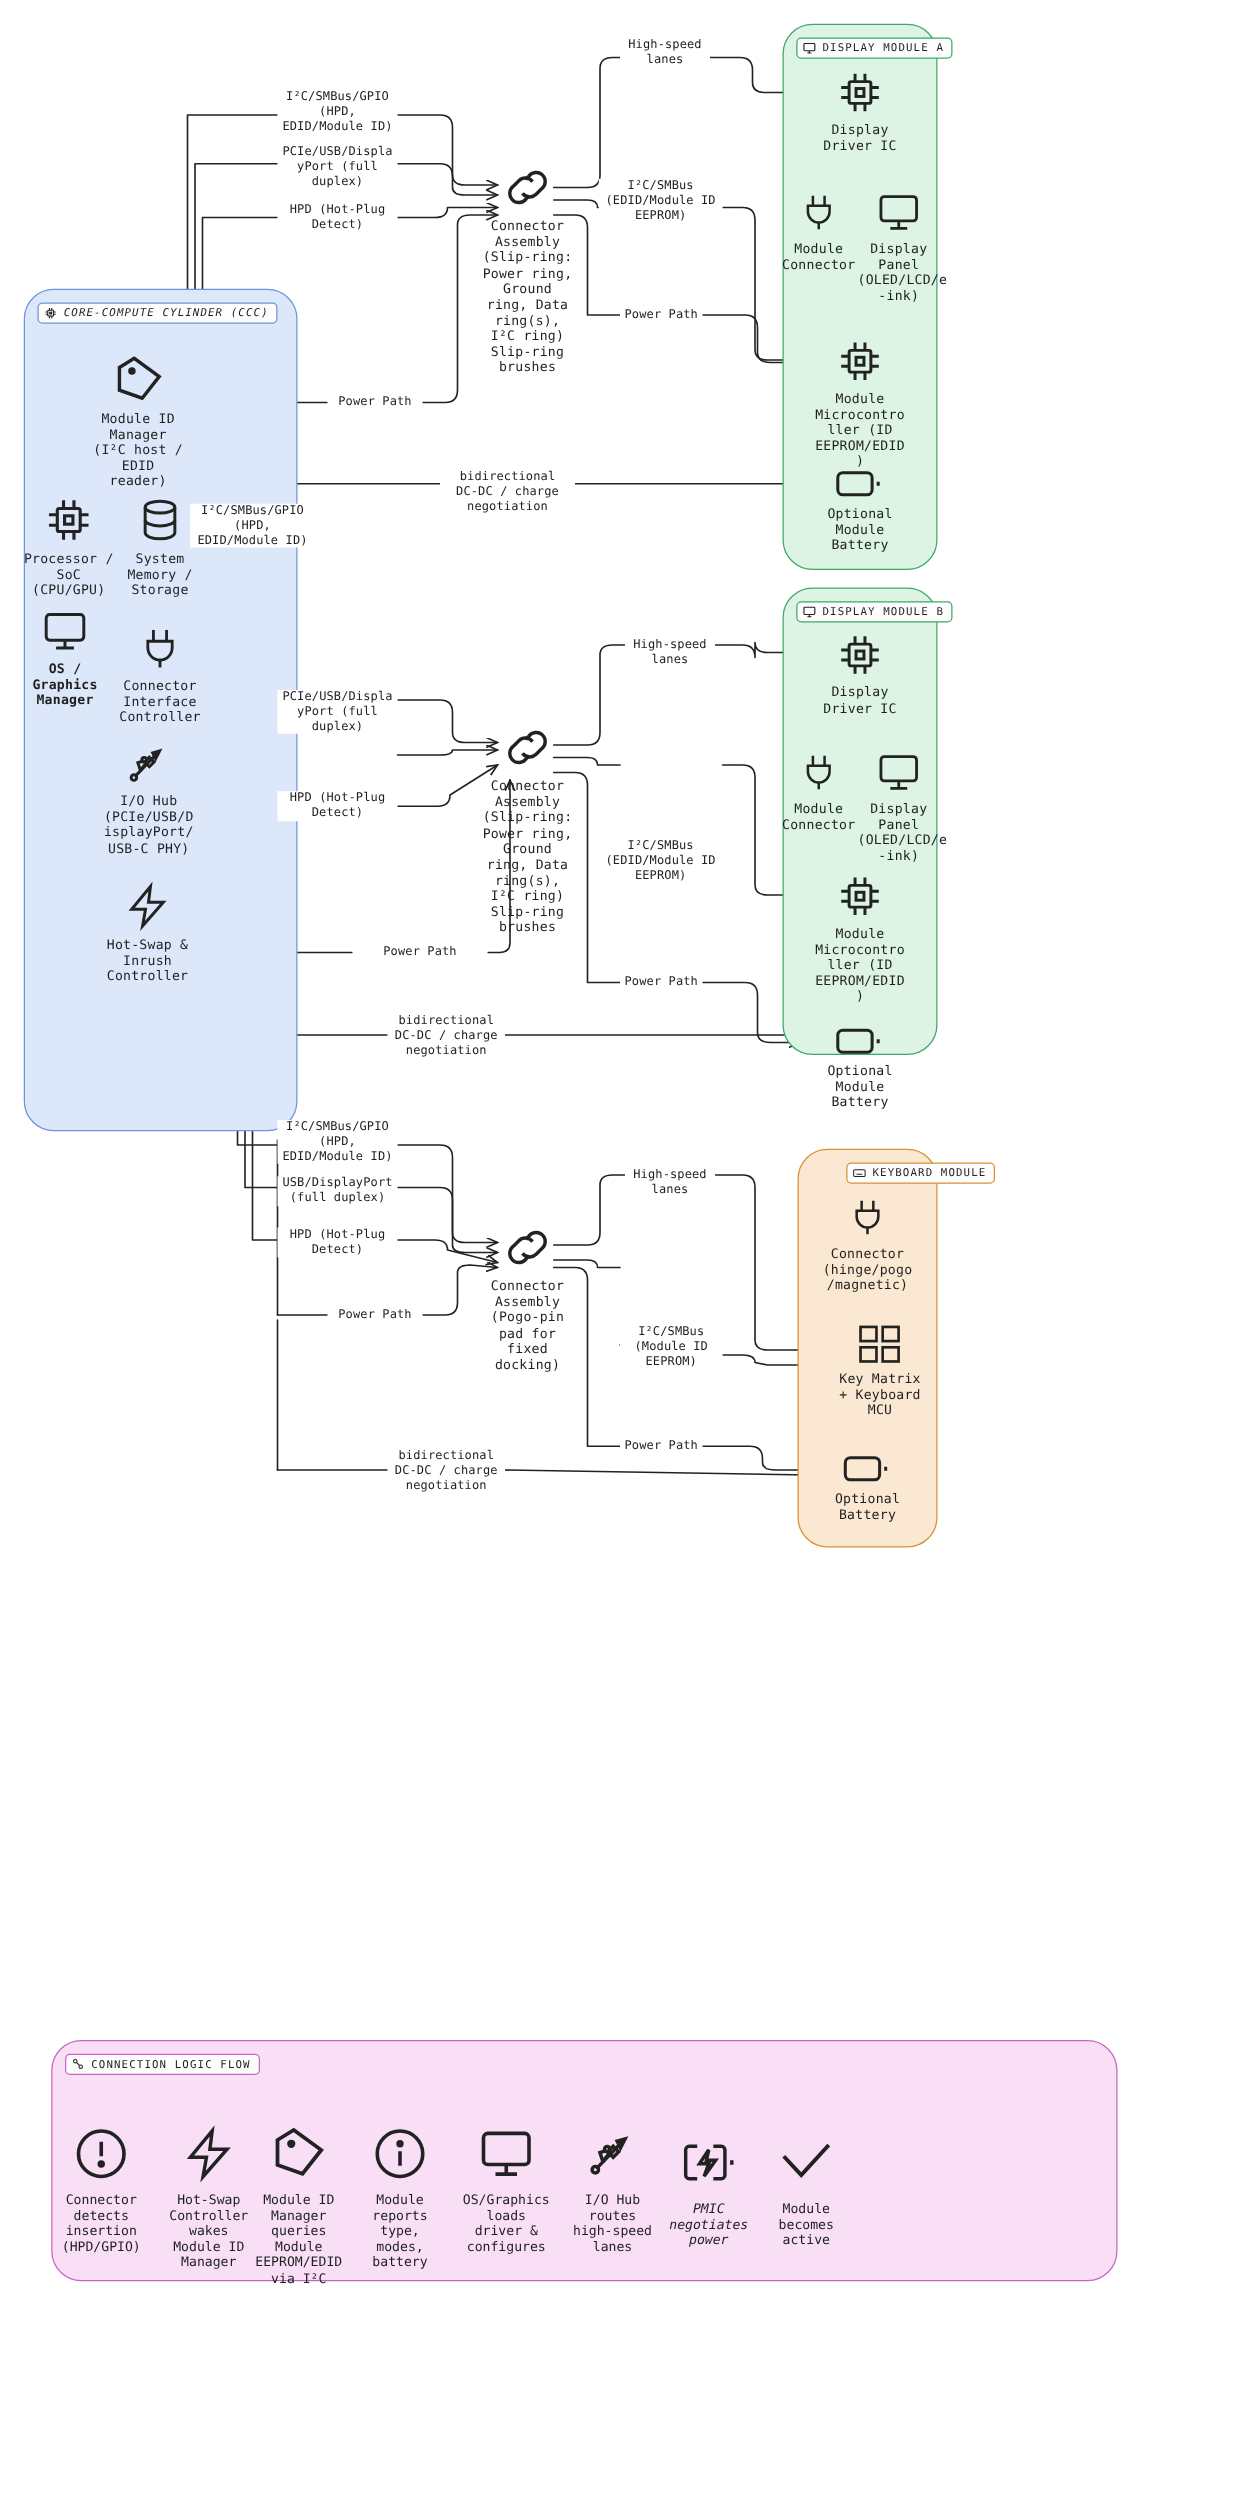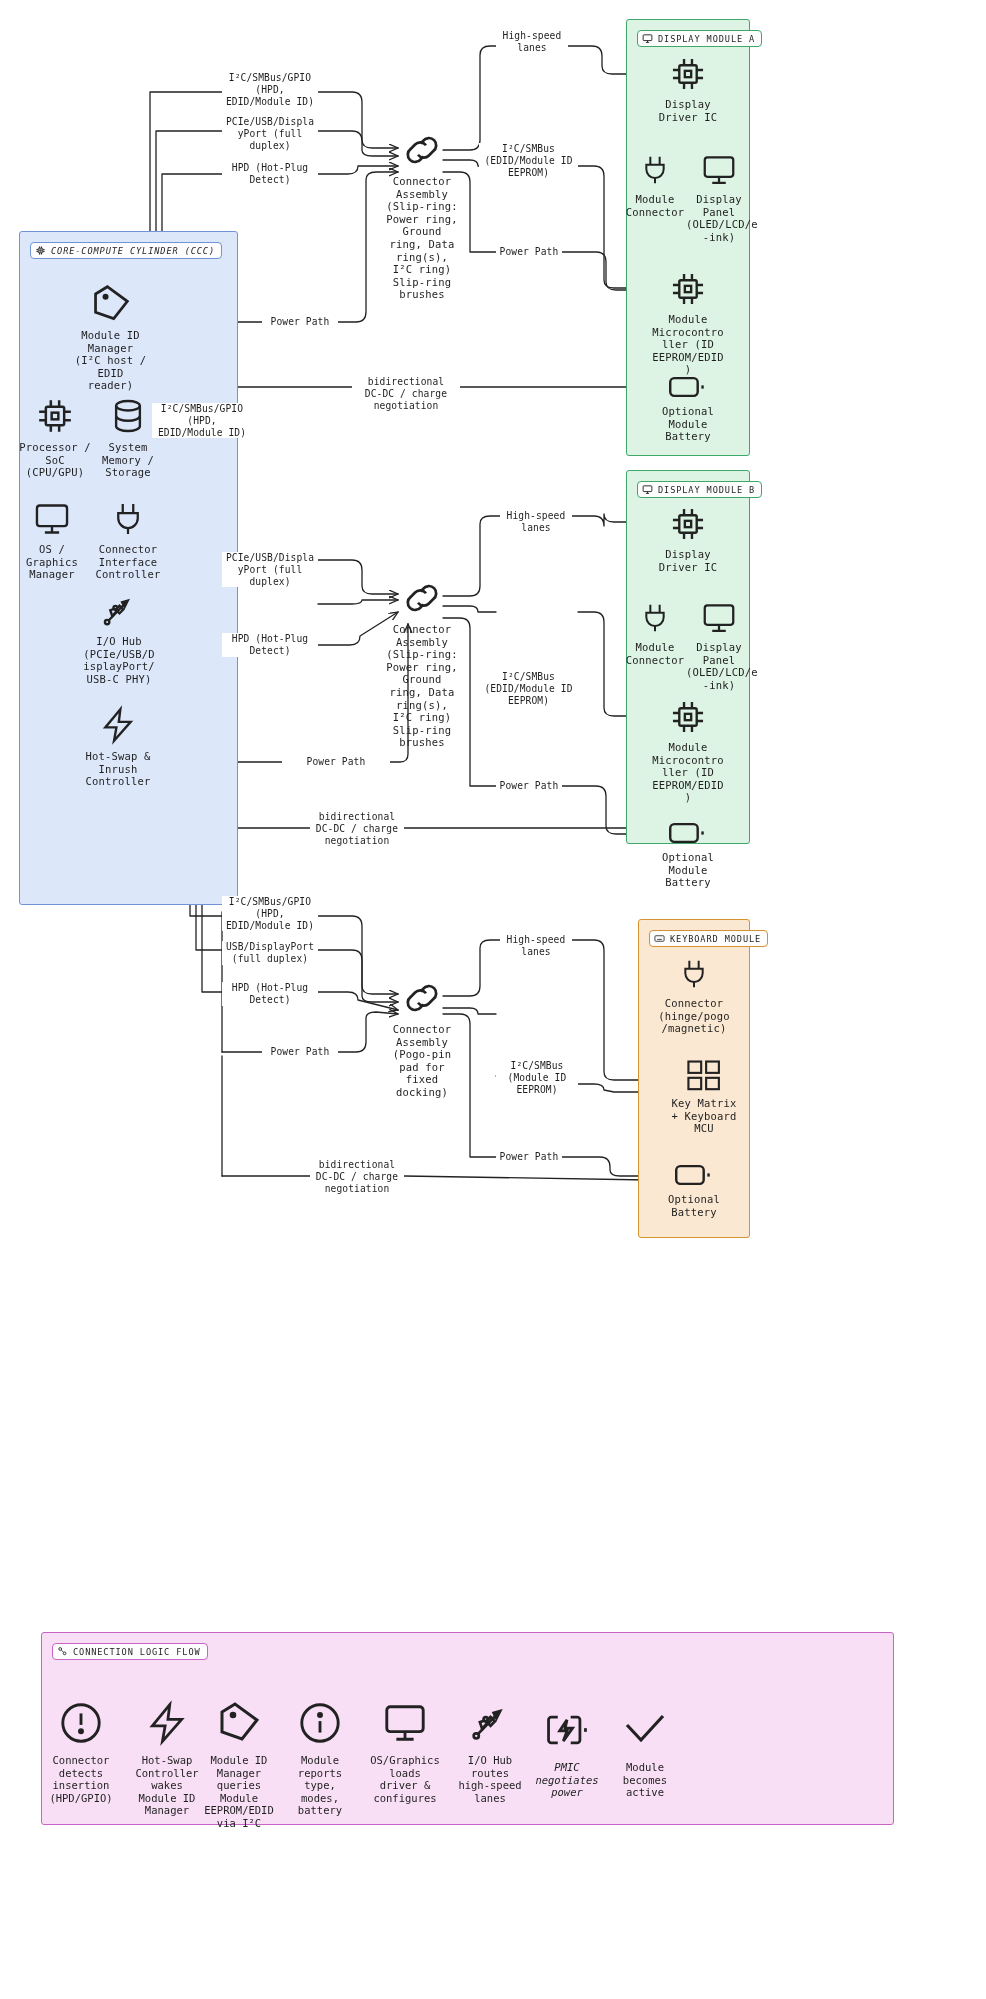--- a/index.html
+++ b/index.html
@@ -26,21 +26,21 @@
   .edge-label {
     position: absolute; text-align: center;
     font-size: 9.6px; line-height: 11.8px;
     white-space: pre-line;
     background: #ffffff;
     color: #1f1f1f;
     letter-spacing: 0.1px;
   }
   .group {
     position: absolute;
-    border-radius: 3px;
+    border-radius: 24px;
     border: 1.6px solid #888;
   }
   .group-title {
     position: absolute;
     top: -0px; left: 10px;
     transform: translateY(10px);
     display: inline-flex; align-items: center; gap: 5px;
     background: #fdfdfd;
     border: 1px solid #bbb;
     border-radius: 4px;
@@ -49,21 +49,21 @@
     letter-spacing: 0.9px;
     white-space: nowrap;
   }
   .group-title svg { display:block; }
 
   .g-ccc   { background: #dce7fa; border-color: #6f95d6; }
   .g-ccc > .group-title { border-color: #6f95d6; font-style: italic; }
   .g-disp  { background: #ddf3e3; border-color: #3ea869; }
   .g-disp > .group-title { border-color: #3ea869; }
   .g-kbd   { background: #fae8d2; border-color: #d79230; }
-  .g-kbd > .group-title { border-color: #d79230; }
+  .g-kbd > .group-title { border-color: #d79230; margin-left: 28px; }
   .g-flow  { background: #f8dff5; border-color: #c964c7; }
   .g-flow > .group-title { border-color: #c964c7; align-items: flex-end; }
 
   .flow-node { position: absolute; width: 86px; text-align: center; }
   .flow-node .lbl { font-size: 10.5px; line-height: 12.6px; white-space: pre-line; }
   .flow-node .ico { display:block; margin: 0 auto 8px auto; height: 46px; }
 </style>
 </head>
 <body>
 
@@ -247,21 +247,21 @@
     <svg class="ico" width="38" height="40" viewBox="0 0 24 24" fill="none" stroke="#222" stroke-width="1.5">
       <ellipse cx="12" cy="5.5" rx="7.5" ry="3"></ellipse>
       <path d="M4.5 5.5v13c0 1.6 3.4 3 7.5 3s7.5-1.4 7.5-3v-13"></path>
       <path d="M4.5 12c0 1.6 3.4 3 7.5 3s7.5-1.4 7.5-3"></path>
     </svg>
     <div class="lbl">System
 Memory /
 Storage</div>
   </div>
 
-  <div class="node" style="left:12px; top:500px; width:80px;">
+  <div class="node" style="left:12px; top:486px; width:80px;font-weight:bold;">
     <svg class="ico" width="40" height="38" viewBox="0 0 24 24" fill="none" stroke="#222" stroke-width="1.5">
       <rect x="2.5" y="3.5" width="19" height="13" rx="1.8"></rect>
         <path d="M7.5 20.5h9M12 16.5v4"></path>
     </svg>
     <div class="lbl">OS /
 Graphics
 Manager</div>
   </div>
 
   <div class="node" style="left:85px; top:500px; width:86px;">

